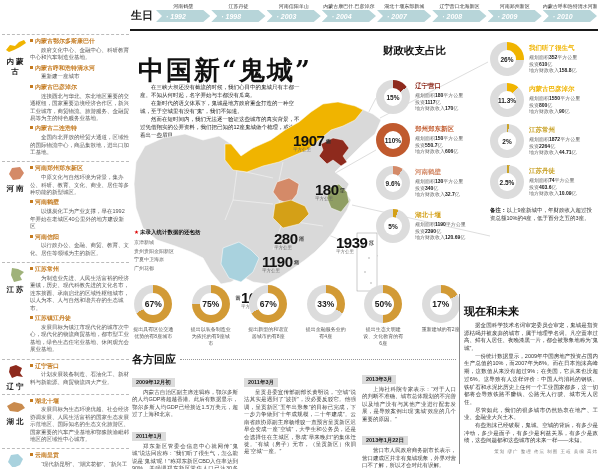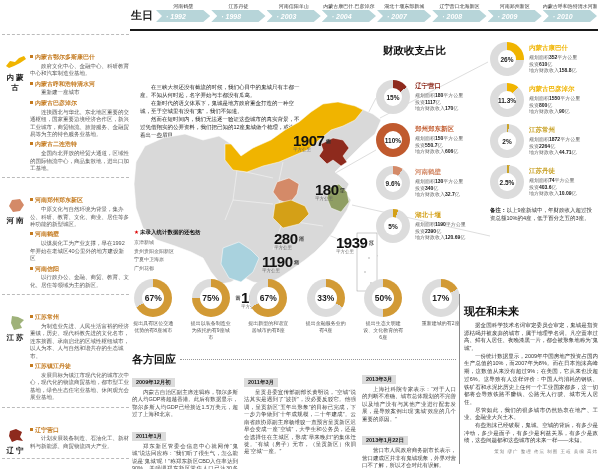--- a/index.html
+++ b/index.html
@@ -15,21 +15,21 @@
   .tl-bar{flex:1;display:flex;gap:1px;}
   .tl-seg{flex:1;min-width:0;}
   .tl-city{font-size:5px;color:#333;text-align:center;white-space:nowrap;overflow:hidden;margin-bottom:1px;}
   .tl-chev{height:12px;background:#b7d5d9;color:#fff;font-size:7px;font-weight:bold;font-style:italic;
            display:flex;align-items:center;padding-left:10px;
            clip-path:polygon(0 0,calc(100% - 7px) 0,100% 50%,calc(100% - 7px) 100%,0 100%,6px 50%);}
   .tl-chev span::before{content:"· ";}
 
   
   .sidebar{position:absolute;left:2px;top:34px;width:127px;height:433px;overflow:hidden;}
-  .sec{display:flex;border-top:1px dashed #bbb;padding-top:19px;margin-bottom:2px;}
+  .sec{display:flex;border-top:1px dashed #bbb;padding-top:3px;margin-bottom:2px;}
   .sec-left{width:28px;flex:none;text-align:center;}
   .picon{width:24px;height:18px;display:block;margin:0 auto;}
   .pname{font-family:"DejaVu Serif","Liberation Serif",serif;font-weight:bold;font-size:7.5px;letter-spacing:2px;color:#222;margin-top:1px;}
   .sec-body{flex:1;min-width:0;}
   .stitle{font-size:6px;font-weight:bold;color:#c47a1f;line-height:1.3;}
   .bullet{display:inline-block;width:3px;height:3px;background:#c47a1f;margin-right:2px;vertical-align:1px;}
   .sbody{font-size:5.5px;color:#555;line-height:1.35;text-indent:2em;margin:1px 0 3px;}
 
   
   .title{position:absolute;left:138px;top:36px;font-family:"DejaVu Serif","Liberation Serif",serif;
@@ -63,21 +63,21 @@
   .d36{width:34px;height:34px;}
   .d36::after{content:"";position:absolute;inset:8px;background:#fff;border-radius:50%;}
   .pct{position:absolute;inset:0;display:flex;align-items:center;justify-content:center;
        font-size:6.5px;font-weight:bold;color:#222;z-index:1;}
   .finfo{min-width:0;}
   .fname{font-family:"DejaVu Serif","Liberation Serif",serif;font-size:6.5px;font-weight:bold;margin-bottom:1px;}
   .fline{font-size:5px;color:#666;line-height:1.35;white-space:nowrap;}
   .fnote{margin-top:8px;width:106px;font-size:5.5px;color:#333;line-height:1.45;}
 
   
-  .middle{position:absolute;left:132px;top:279px;width:330px;display:flex;gap:15px;}
+  .middle{position:absolute;left:132px;top:285px;width:330px;display:flex;gap:15px;}
   .mitem{flex:1;text-align:center;min-width:0;}
   .d40{width:38px;height:38px;margin:0 auto;}
   .d40::after{content:"";position:absolute;inset:8px;background:#fff;border-radius:50%;}
   .d40 .pct{font-size:8.5px;}
   .mcap{font-size:5px;color:#555;margin-top:3px;line-height:1.35;}
 
   
   .resp-head{position:absolute;left:132px;top:352px;width:324px;display:flex;align-items:center;gap:4px;}
   .rh-label{font-family:"DejaVu Serif","Liberation Serif",serif;font-weight:900;font-size:11px;color:#111;white-space:nowrap;}
   .rh-dots{flex:1;border-top:1px dotted #999;height:0;}
@@ -279,20 +279,21 @@
       <div class="sec-body">
 
           <div class="sitem">
             <div class="stitle"><span class="bullet"></span><span>云南呈贡</span></div>
             <div class="sbody">“现代新昆明”、“湖滨花都”、“新兴工业园区”、“科研教育基地”、“国际物流中心”。</div>
           </div>
         </div>
     </section>
   </aside>
 
+  <h1 class="title">中国新“鬼城”</h1>
   <div class="intro">
 
   <p>在三峡大坝还没有截流的时候，我们心目中的鬼城只有丰都一座。不知从何时起，名字开始与丰都没有瓜葛。</p>
       <p>在新时代的语义体系下，鬼城是地方政府重金打造的一种空城，至于空城里有没有“鬼”，我们不知道。</p>
       <p>然而在短时间内，我们无法逐一验证这些城市的真实背景，不过凭借翔实的公开资料，我们把已知的12座鬼城做个梳理，或许能看出一些眉目。</p>
     </div>
 
   <svg class="lines-svg">
     <g stroke="#cfcfcf" stroke-width="0.7">
       <line x1="380" y1="118" x2="488" y2="62"></line>
@@ -432,21 +433,21 @@
       </div>
     </div>
   <div class="fiscal-b">
     <div>
 
         <div class="fitem">
           <div class="donut d36" style="background: conic-gradient(rgb(240, 180, 0) 0deg, rgb(240, 180, 0) 26%, rgb(220, 220, 220) 26%, rgb(220, 220, 220) 100%);">
             <span class="pct">26%</span>
           </div>
           <div class="finfo">
-            <div class="fname" style="color: rgb(240, 180, 0);">内蒙古康巴什</div>
+            <div class="fname" style="color: rgb(240, 180, 0);">我们听了很生气</div>
             <div class="fline"><span>规划面积</span><b>352</b><span>平方公里</span></div>
             <div class="fline"><span>投资</span><b>610</b><span>亿</span></div>
             <div class="fline"><span>地方财政收入</span><b>158.8</b><span>亿</span></div>
           </div>
         </div>
 
 
         <div class="fitem">
           <div class="donut d36" style="background: conic-gradient(rgb(240, 180, 0) 0deg, rgb(240, 180, 0) 11.3%, rgb(220, 220, 220) 11.3%, rgb(220, 220, 220) 100%);">
             <span class="pct">11.3%</span>

